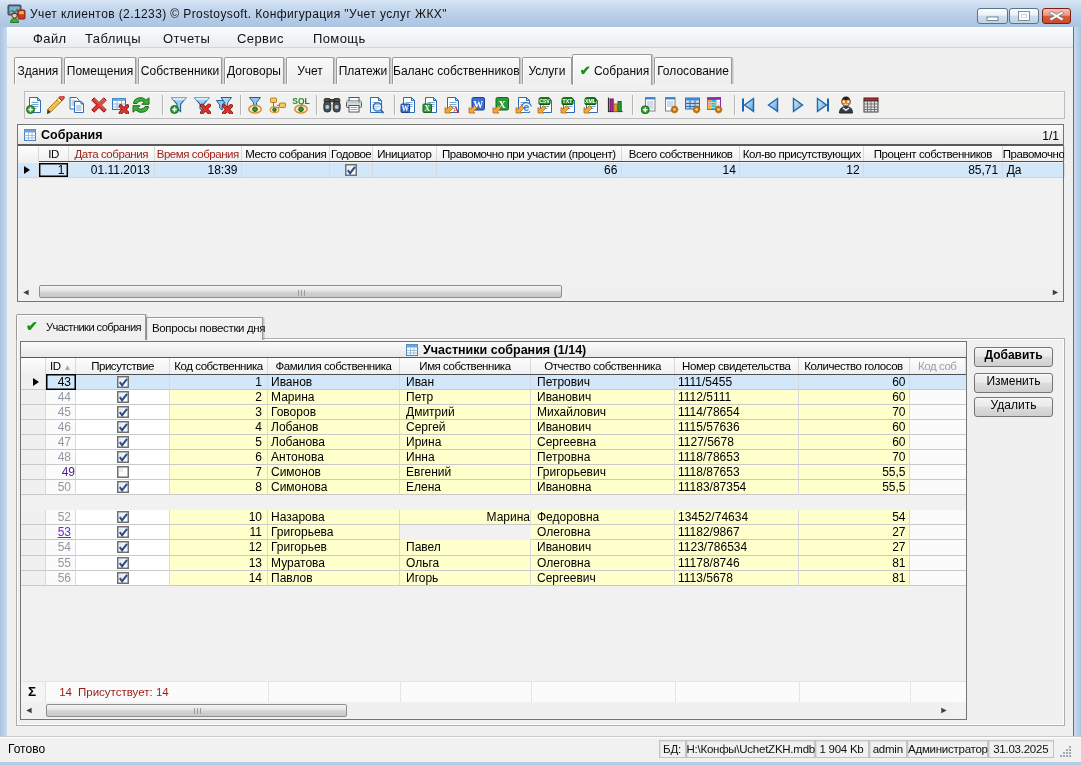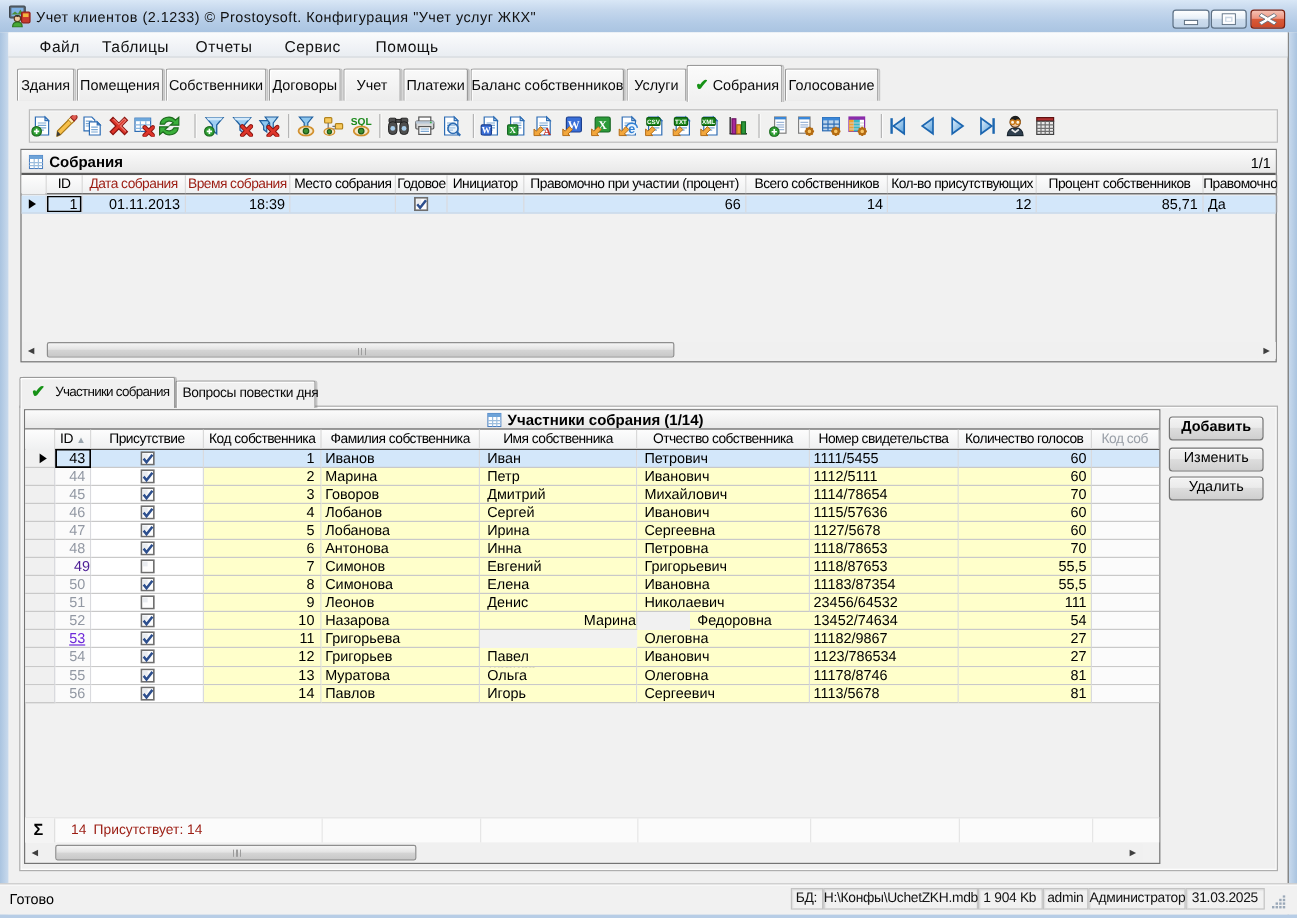--- a/index.html
+++ b/index.html
@@ -771,52 +771,34 @@
       </div>
 <div class="gcell rowline" style="left:149px;width:98px;line-height:14px;text-align:right;padding-right:5px;background:#ffffcb;">8</div>
 <div class="gcell rowline" style="left:247px;width:132px;line-height:14px;text-align:left;padding-left:3px;background:#ffffcb;">Симонова</div>
 <div class="gcell rowline" style="left:379px;width:131px;line-height:14px;text-align:left;padding-left:6px;background:#ffffcb;">Елена</div>
 <div class="gcell rowline" style="left:510px;width:144px;line-height:14px;text-align:left;padding-left:6px;background:#ffffcb;">Ивановна</div>
 <div class="gcell rowline" style="left:654px;width:123.5px;line-height:14px;text-align:left;padding-left:3px;background:#ffffcb;">11183/87354</div>
 <div class="gcell rowline" style="left:777.5px;width:111px;line-height:14px;text-align:right;padding-right:3px;background:#ffffcb;">55,5</div>
 <div class="gcell rowline" style="left:888.5px;width:56.5px;line-height:14px;background:#fbfbfb;border-right:none;"></div>
 <div class="gcell rowline" style="left:0;width:25px;background:#f0f0f0;"></div>
 </div>
-<div class="grow" style="left:0;top:153.76px;right:0;height:15.07px;">
-<div class="gcell rowline" style="left:0px;width:25px;line-height:14px;"></div>
-<div class="gcell rowline" style="left:25px;width:30px;line-height:14px;text-align:right;padding-right:4px;color:#9298a3;background:#fbfbfb;">51</div>
-<div class="gcell rowline" style="left:55px;width:94px;line-height:14px;background:#ffffff;">
-        <svg style="display:block;margin:1px auto 0 auto;" width="12" height="12" viewBox="0 0 12 12">
-          <rect x=".75" y=".75" width="10.5" height="10.5" fill="#fdfdfd" stroke="#6f6f6f" stroke-width="1.5"></rect>
-          <rect x="2" y="2" width="4" height="4" fill="#e9ecf0"></rect>
-        </svg>
-      </div>
-<div class="gcell rowline" style="left:149px;width:98px;line-height:14px;text-align:right;padding-right:5px;background:#ffffcb;">9</div>
-<div class="gcell rowline" style="left:247px;width:132px;line-height:14px;text-align:left;padding-left:3px;background:#ffffcb;">Леонов</div>
-<div class="gcell rowline" style="left:379px;width:131px;line-height:14px;text-align:left;padding-left:6px;background:#ffffcb;">Денис</div>
-<div class="gcell rowline" style="left:510px;width:144px;line-height:14px;text-align:left;padding-left:6px;background:#ffffcb;">Николаевич</div>
-<div class="gcell rowline" style="left:654px;width:123.5px;line-height:14px;text-align:left;padding-left:3px;background:#ffffcb;">23456/64532</div>
-<div class="gcell rowline" style="left:777.5px;width:111px;line-height:14px;text-align:right;padding-right:3px;background:#ffffcb;">111</div>
-<div class="gcell rowline" style="left:888.5px;width:56.5px;line-height:14px;background:#fbfbfb;border-right:none;"></div>
-<div class="gcell rowline" style="left:0;width:25px;background:#f0f0f0;"></div>
-</div>
 <div class="grow" style="left:0;top:168.82999999999998px;right:0;height:15.07px;">
 <div class="gcell rowline" style="left:0px;width:25px;line-height:14px;"></div>
 <div class="gcell rowline" style="left:25px;width:30px;line-height:14px;text-align:right;padding-right:4px;color:#9298a3;background:#fbfbfb;">52</div>
 <div class="gcell rowline" style="left:55px;width:94px;line-height:14px;background:#ffffff;">
         <svg style="display:block;margin:1px auto 0 auto;" width="12" height="12" viewBox="0 0 12 12">
           <rect x=".75" y=".75" width="10.5" height="10.5" fill="#fdfdfd" stroke="#6f6f6f" stroke-width="1.5"></rect>
           <rect x="2" y="2" width="4" height="4" fill="#e9ecf0"></rect>
           <path d="M2.7 6.2 L5.1 9.2 L10 2.9" fill="none" stroke="#2d4f8e" stroke-width="2.1"></path>
         </svg>
       </div>
 <div class="gcell rowline" style="left:149px;width:98px;line-height:14px;text-align:right;padding-right:5px;background:#ffffcb;">10</div>
 <div class="gcell rowline" style="left:247px;width:132px;line-height:14px;text-align:left;padding-left:3px;background:#ffffcb;">Назарова</div>
 <div class="gcell rowline" style="left:379px;width:131px;line-height:14px;text-align:right;padding-left:6px;background:#ffffcb;">Марина</div>
-<div class="gcell rowline" style="left:510px;width:144px;line-height:14px;text-align:left;padding-left:6px;background:#ffffcb;margin-left:44px;">Федоровна</div>
+<div class="gcell rowline" style="left:510px;width:144px;line-height:14px;text-align:left;padding-left:6px;background:#ffffcb;">Федоровна</div>
 <div class="gcell rowline" style="left:654px;width:123.5px;line-height:14px;text-align:left;padding-left:3px;background:#ffffcb;">13452/74634</div>
 <div class="gcell rowline" style="left:777.5px;width:111px;line-height:14px;text-align:right;padding-right:3px;background:#ffffcb;">54</div>
 <div class="gcell rowline" style="left:888.5px;width:56.5px;line-height:14px;background:#fbfbfb;border-right:none;"></div>
 <div class="gcell rowline" style="left:0;width:25px;background:#f0f0f0;"></div>
 </div>
 <div class="grow" style="left:0;top:183.89999999999998px;right:0;height:15.07px;">
 <div class="gcell rowline" style="left:0px;width:25px;line-height:14px;"></div>
 <div class="gcell rowline" style="left:25px;width:30px;line-height:14px;text-align:right;padding-right:4px;color:#6d28d9;background:#fbfbfb;text-decoration:underline;">53</div>
 <div class="gcell rowline" style="left:55px;width:94px;line-height:14px;background:#ffffff;">
         <svg style="display:block;margin:1px auto 0 auto;" width="12" height="12" viewBox="0 0 12 12">

